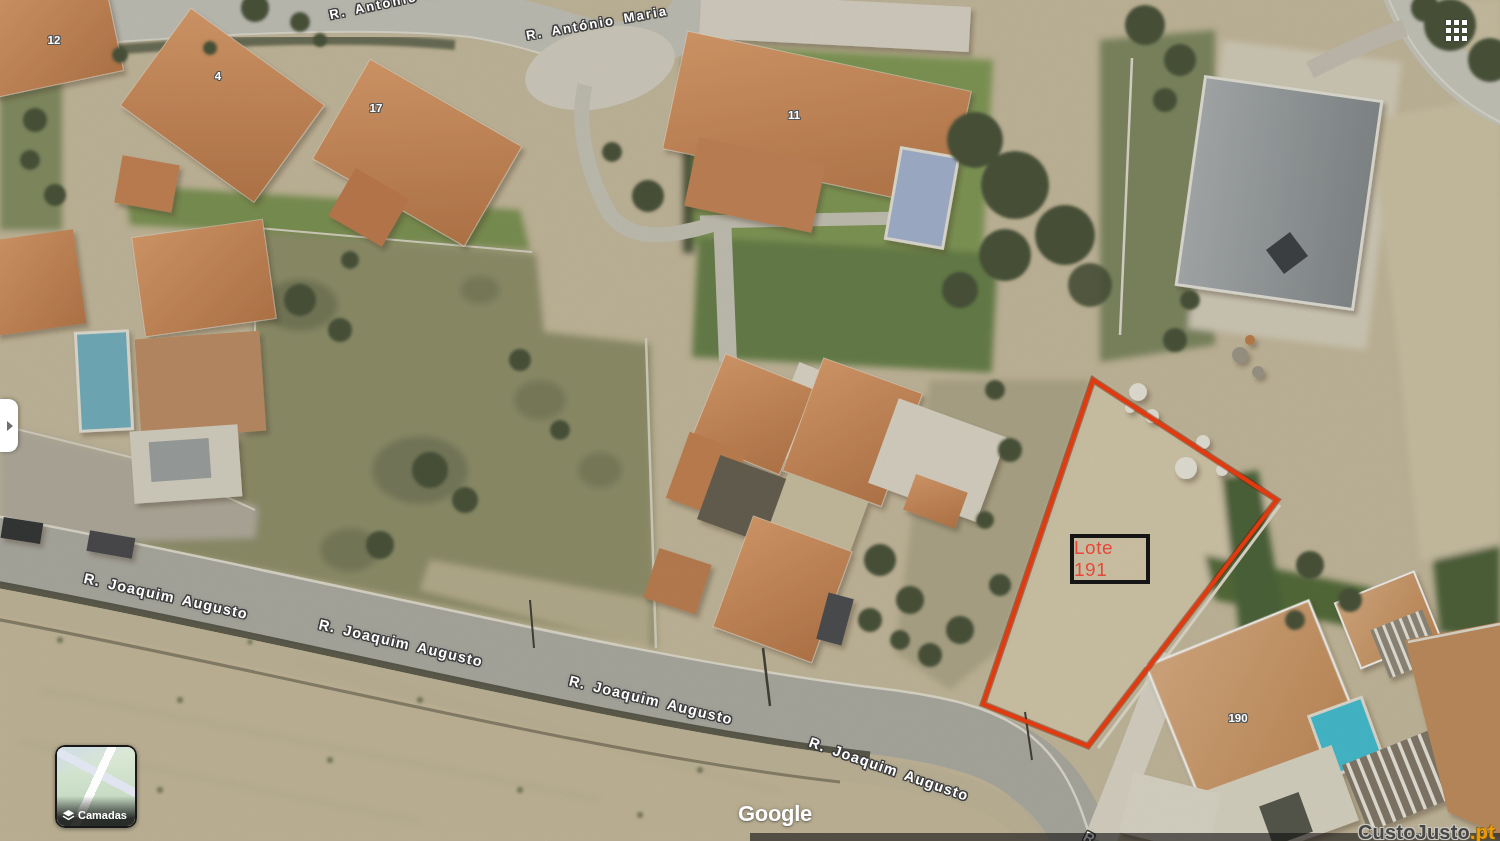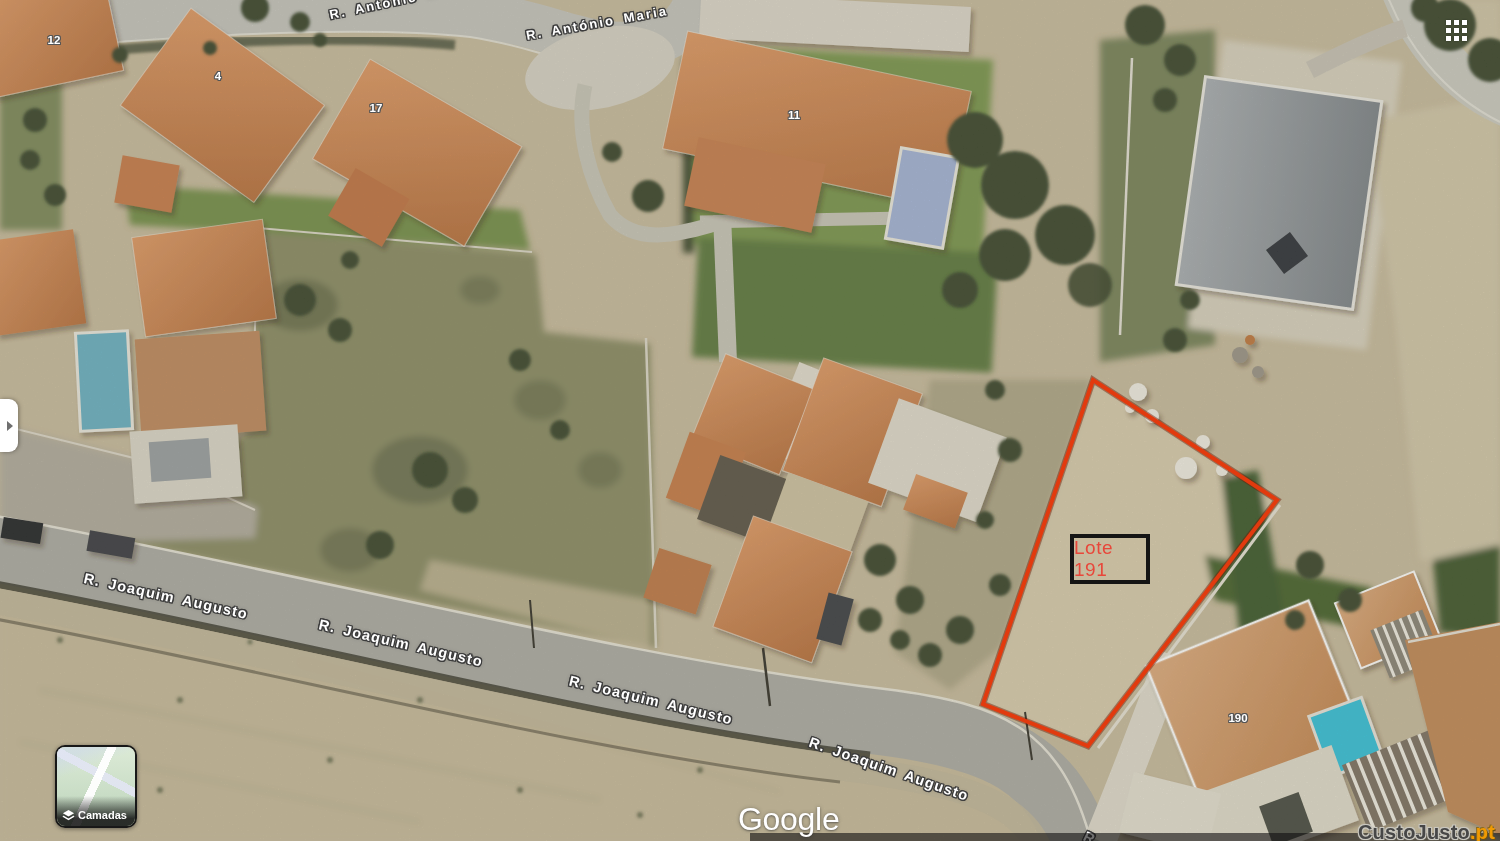--- a/index.html
+++ b/index.html
@@ -40,21 +40,21 @@
     background:
       linear-gradient(115deg,transparent 44%,rgba(255,255,255,.95) 44%,rgba(255,255,255,.95) 52%,transparent 52%),
       linear-gradient(28deg,transparent 58%,rgba(226,229,243,.9) 58%,rgba(226,229,243,.9) 66%,transparent 66%),
       linear-gradient(160deg,rgba(203,214,236,.55) 12%,transparent 30%),
       linear-gradient(#dcead6,#bcd4bb);}
   .layers-caption{position:absolute;left:0;right:0;bottom:0;height:30px;display:flex;align-items:flex-end;
     padding:0 0 4px 5px;gap:3px;background:linear-gradient(transparent,rgba(15,15,15,.85) 75%);}
   .layers-caption span{color:#fff;font-size:11px;font-weight:bold;line-height:13px;}
   .layers-caption svg{flex:0 0 auto;}
 
-  .google-logo{position:absolute;left:738px;top:801px;z-index:9;color:#fff;font-size:32px;font-weight:normal;
+  .google-logo{position:absolute;left:738px;top:801px;z-index:9;color:#fff;font-size:22px;font-weight:bold;
     letter-spacing:-.3px;text-shadow:0 1px 2px rgba(60,60,60,.6),0 0 4px rgba(0,0,0,.25);}
 
   .attribution-bar{position:absolute;left:750px;right:0;top:833px;height:8px;z-index:8;
     background:rgba(15,15,15,.6);}
 
   .watermark{position:absolute;right:5px;bottom:-3px;z-index:11;font-size:20px;font-weight:bold;
     letter-spacing:.2px;color:#474747;
     text-shadow:-1px -1px 0 #c9c7bf,1px -1px 0 #c9c7bf,-1px 1px 0 #c9c7bf,1px 1px 0 #c9c7bf,0 0 3px #bdbab0;}
   .watermark .tld{color:#f09a02;text-shadow:-1px -1px 0 #8a6a20,1px 1px 0 #6b5115;}
 </style>

